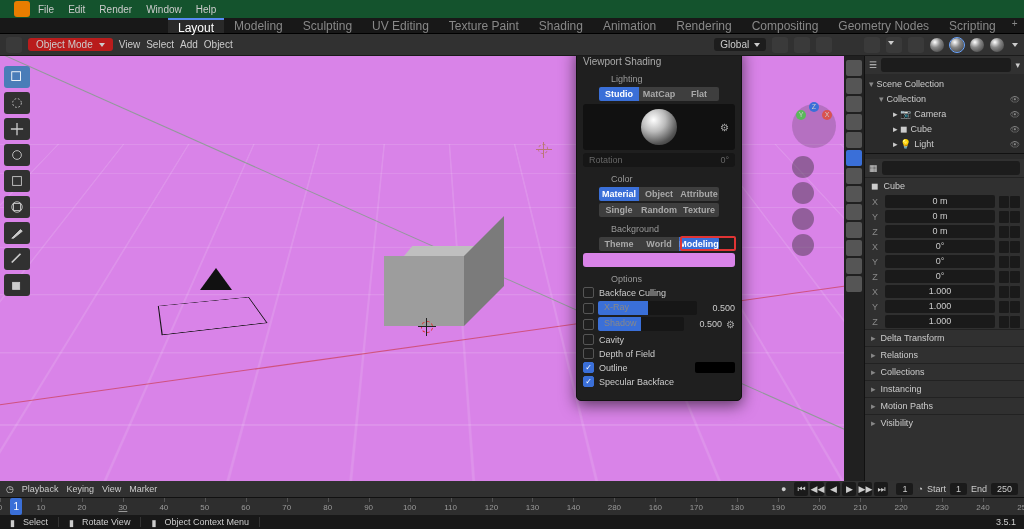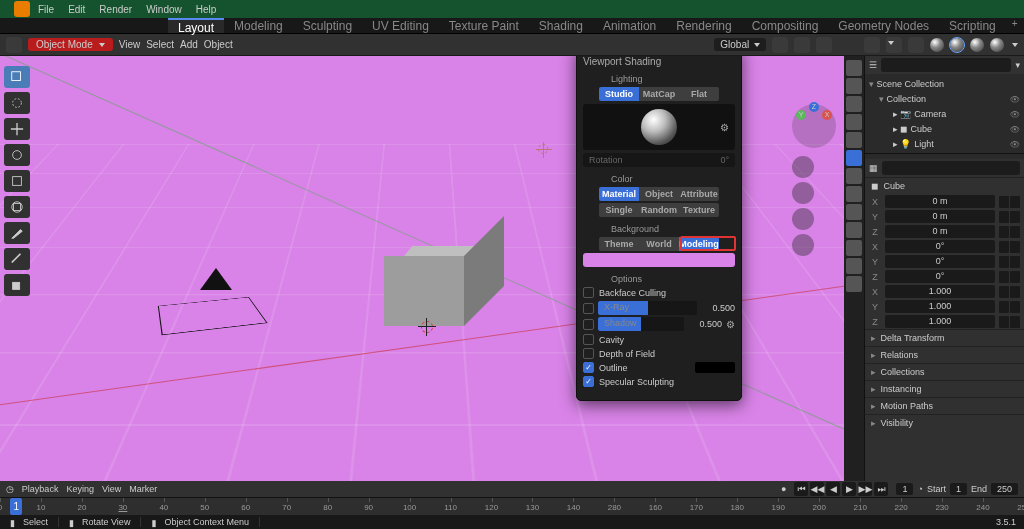--- a/index.html
+++ b/index.html
@@ -342,21 +342,21 @@
           <span class="chk"></span>
           <span>Depth of Field</span>
         </div>
       <div class="chk-row">
           <span class="chk on"></span>
           <span>Outline</span>
         <span style="margin-left:auto; width:40px; height:11px; background:#000; border-radius:2px;"></span>
       </div>
       <div class="chk-row">
           <span class="chk on"></span>
-          <span>Specular Sculpting</span>
+          <span>Specular Backface</span>
         </div>
     </div>
 
     <div class="gizmo-column">
       <div class="nav-gizmo">
         <div class="ax axz">Z</div>
           <div class="ax axx">X</div>
           <div class="ax axy">Y</div>
       </div>
       <div class="gizmo-btn"></div>

